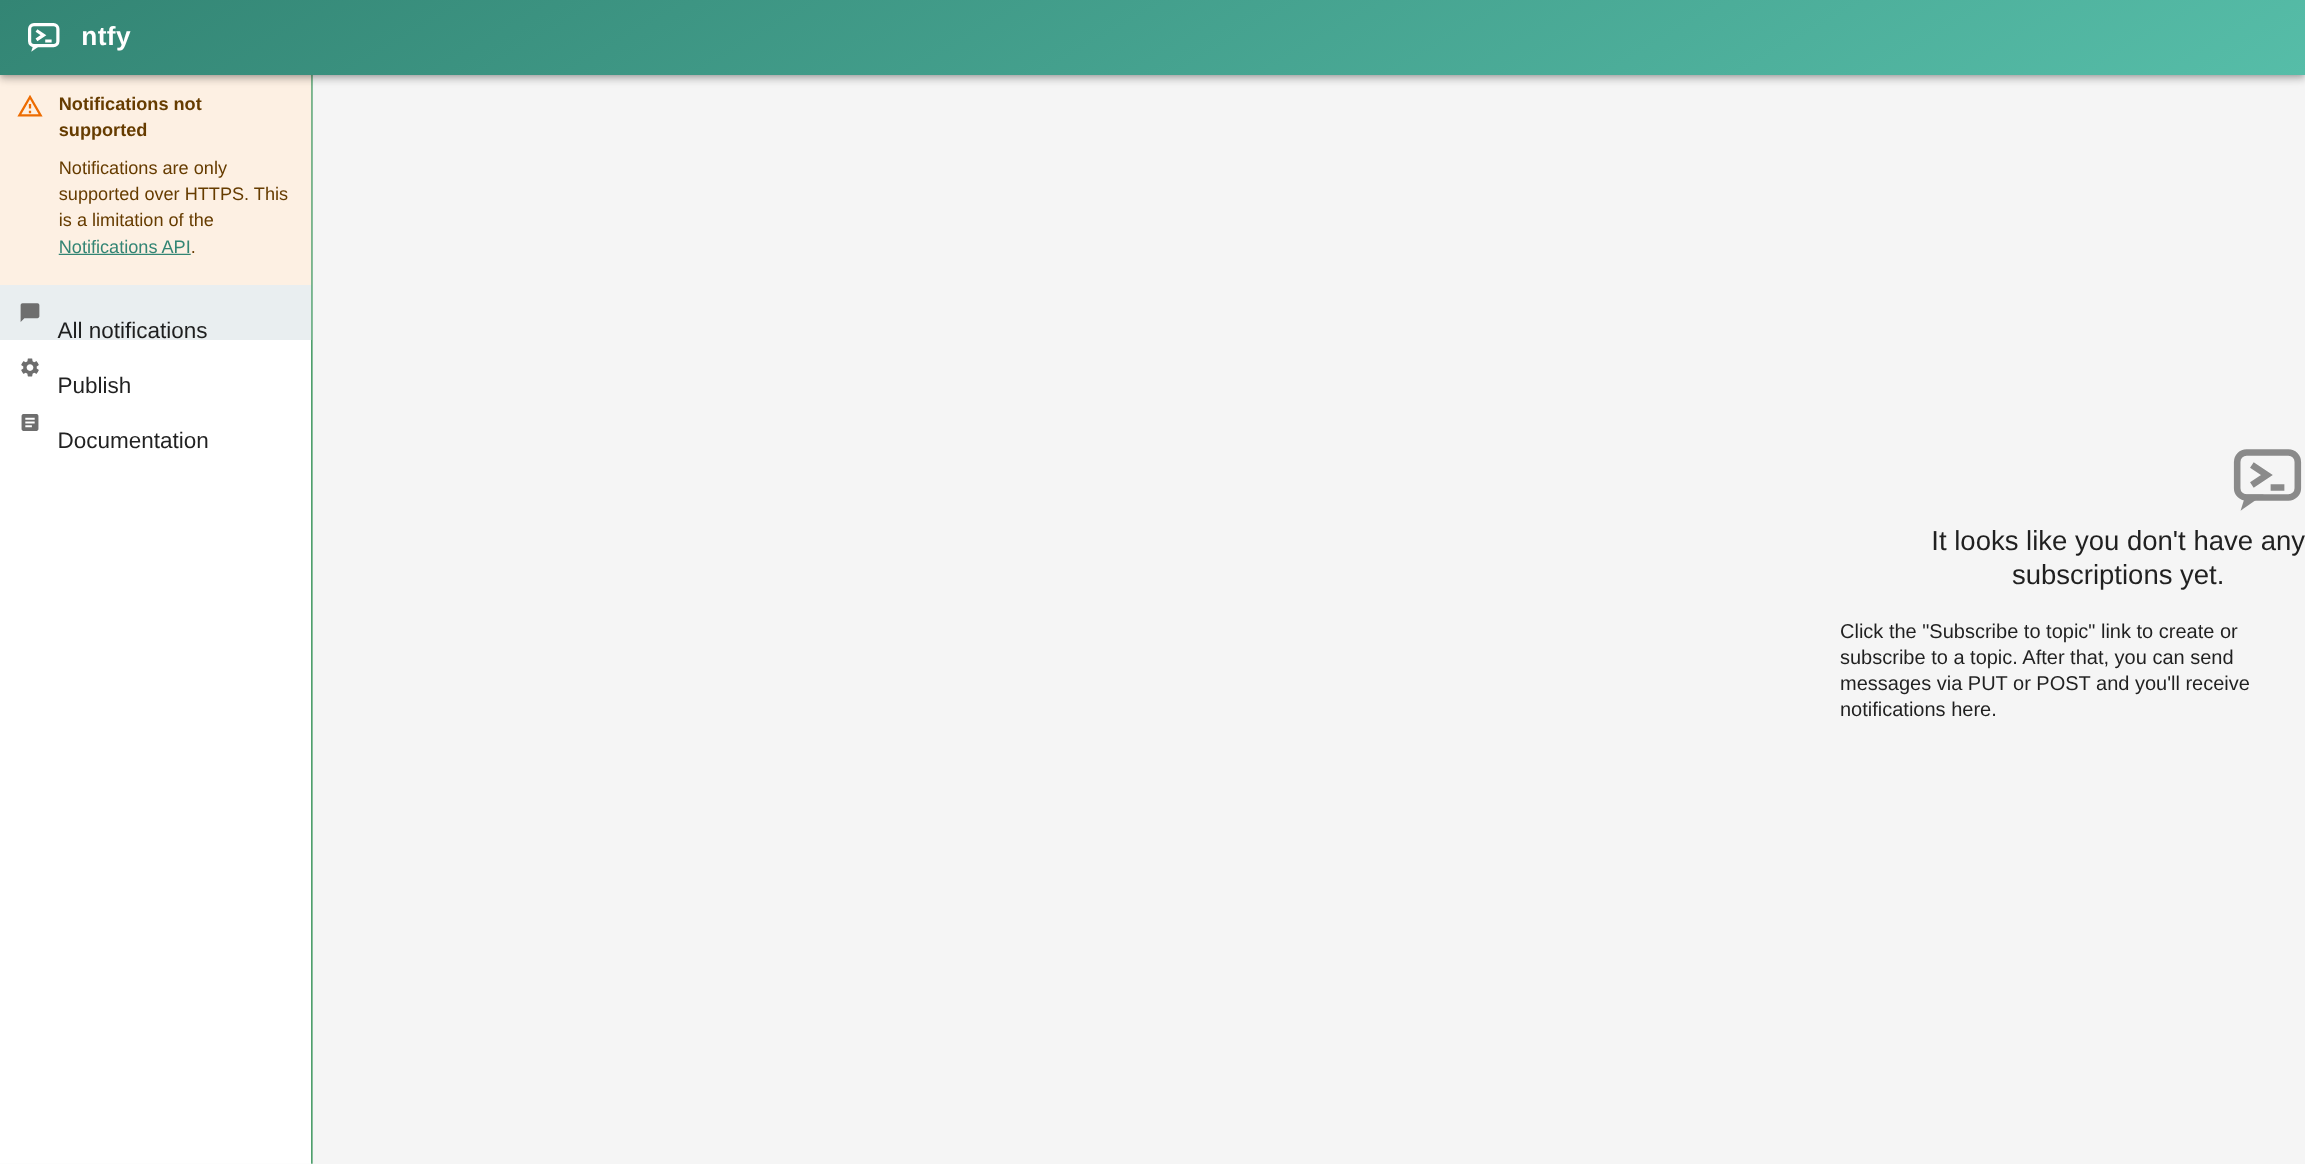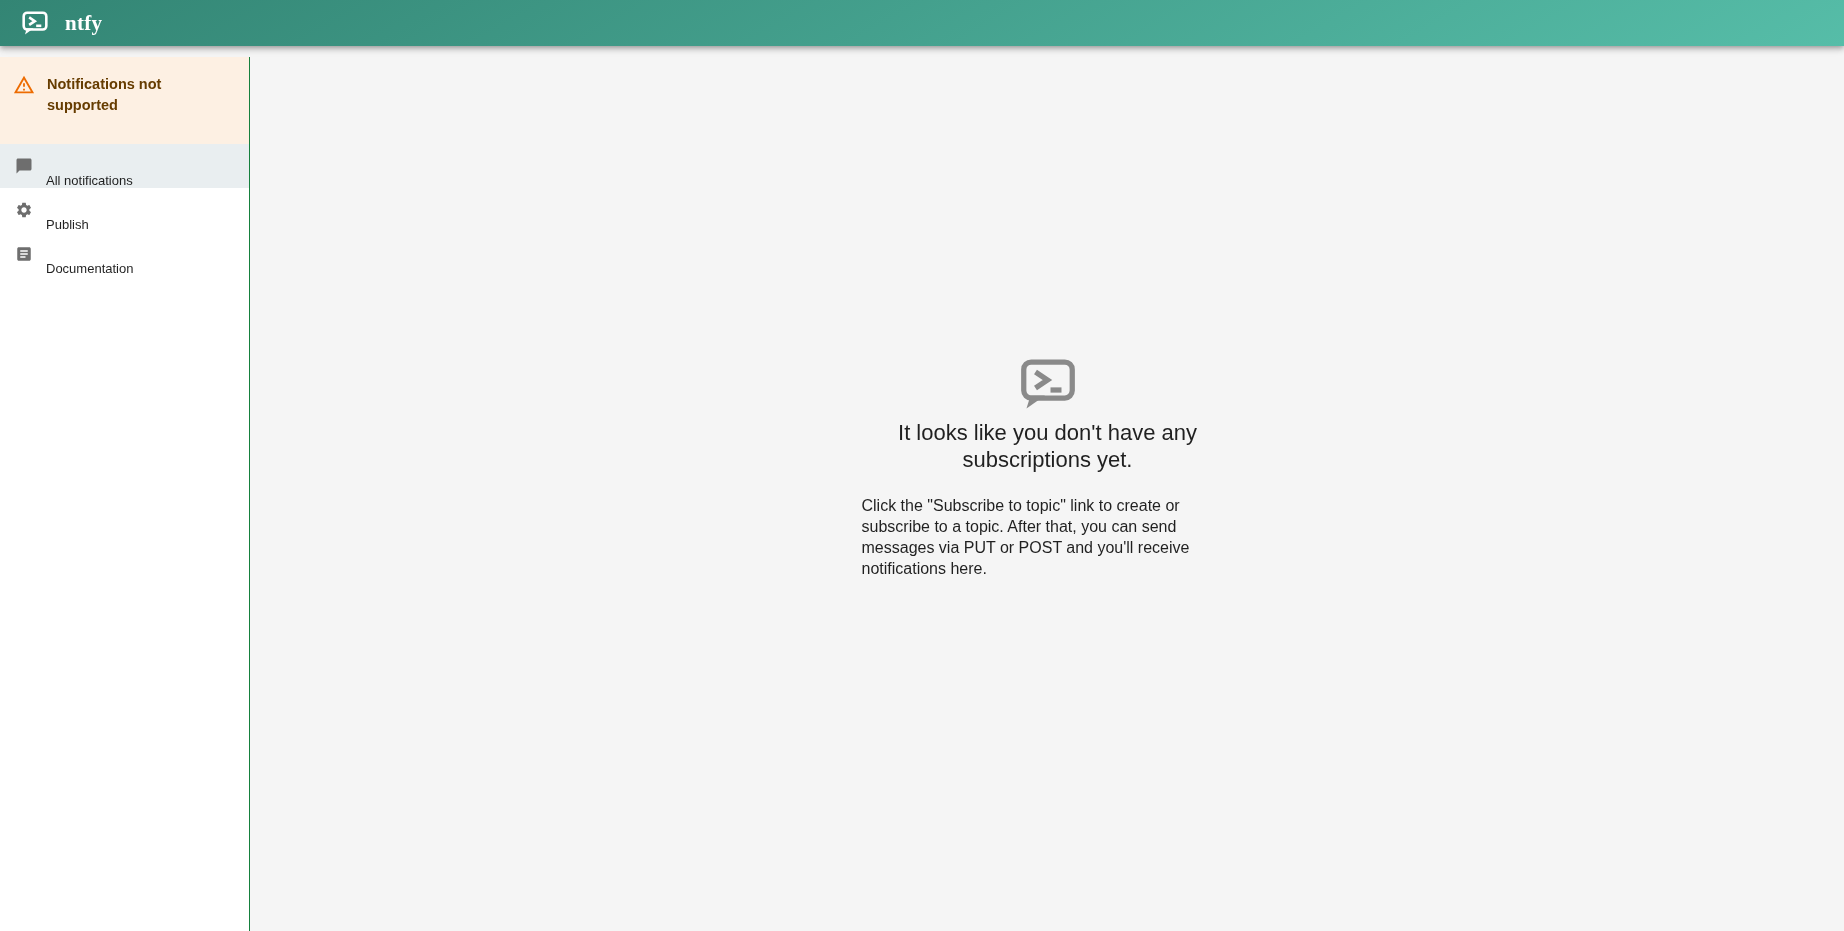--- a/index.html
+++ b/index.html
@@ -5,27 +5,26 @@
   * { box-sizing: border-box; margin: 0; padding: 0; }
   html, body {
     width: 1844px; height: 931px;
     font-family: "Liberation Sans", sans-serif;
     background: #f5f5f5;
     overflow: hidden;
     color: rgba(0,0,0,0.87);
   }
   
   .appbar {
-    position: absolute; top: 0; left: 0; width: 1844px; height: 46px;
+    position: absolute; top: 0; left: 0; width: 1844px; height: 60px;
     background: linear-gradient(150deg, #338574 0%, #56bda8 100%);
     display: flex; align-items: center;
     padding: 0 24px 0 21px;
     box-shadow: 0 2px 4px -1px rgba(0,0,0,0.2), 0 4px 5px 0 rgba(0,0,0,0.14), 0 1px 10px 0 rgba(0,0,0,0.12);
     z-index: 20;
-    font-family: Liberation Serif, serif;
   }
   .appbar .logo { width: 28px; height: 28px; color: #ffffff; display: flex; }
   .appbar .app-title {
     color: #ffffff; font-size: 21px; font-weight: 700;
     margin-left: 16px; letter-spacing: 0.3px;
   }
   
   .sidebar {
     position: absolute; top: 57px; left: 0; width: 250px; bottom: 0;
     background: #ffffff;
@@ -46,28 +45,28 @@
   .nav { padding: 0; }
   .nav-item {
     height: 44px;
     display: flex; align-items: center;
     padding-left: 15px;
     cursor: pointer;
   }
   .nav-item.selected { background: #e9eef0; }
   .nav-icon { width: 18px; height: 18px; color: #6e6e6e; margin-right: 13px; flex: 0 0 18px; }
   .nav-icon svg { width: 18px; height: 18px; display: block; }
-  .nav-label { font-size: 13px; color: rgba(0,0,0,0.87); margin-top: 28px; }
+  .nav-label { font-size: 18px; color: rgba(0,0,0,0.87); margin-top: 28px; }
   
   .main {
     position: absolute; top: 57px; left: 251px; right: 0; bottom: 0;
     background: #f5f5f5;
   }
   .empty-state {
-    display: flex; flex-direction: column; align-items: center;
+    display: flex; flex-direction: column; align-items: flex-end;
     padding-top: 297px;
   }
   .empty-icon { width: 60px; height: 60px; color: #8a8a8a; }
   .empty-icon svg { width: 60px; height: 60px; display: block; }
   .empty-heading {
     margin-top: 5px;
     font-size: 22px; font-weight: 400; line-height: 27px;
     text-align: center;
     white-space: pre-line;
     color: rgba(0,0,0,0.87);
@@ -99,20 +98,24 @@
 <aside class="sidebar">
 
   <div class="alert">
     <span class="alert-icon">
       <svg viewBox="0 0 24 24" fill="currentColor">
         <path d="M12 5.99L19.53 19H4.47L12 5.99M12 2L1 21h22L12 2zm1 14h-2v2h2v-2zm0-6h-2v4h2v-4z"></path>
       </svg>
     </span>
     <div class="alert-body">
       <div class="alert-title">Notifications not supported</div>
+      <div class="alert-text"><span>Notifications are only
+supported over HTTPS. This
+is a limitation of the
+</span><a>Notifications API</a><span>.</span></div>
     </div>
   </div>
 
   <nav class="nav">
     <div class="nav-item selected">
       <span class="nav-icon">
         <svg viewBox="0 0 24 24" fill="currentColor">
           <path d="M20 2H4c-1.1 0-2 .9-2 2v18l4-4h14c1.1 0 2-.9 2-2V4c0-1.1-.9-2-2-2z"></path>
         </svg>
       </span>

